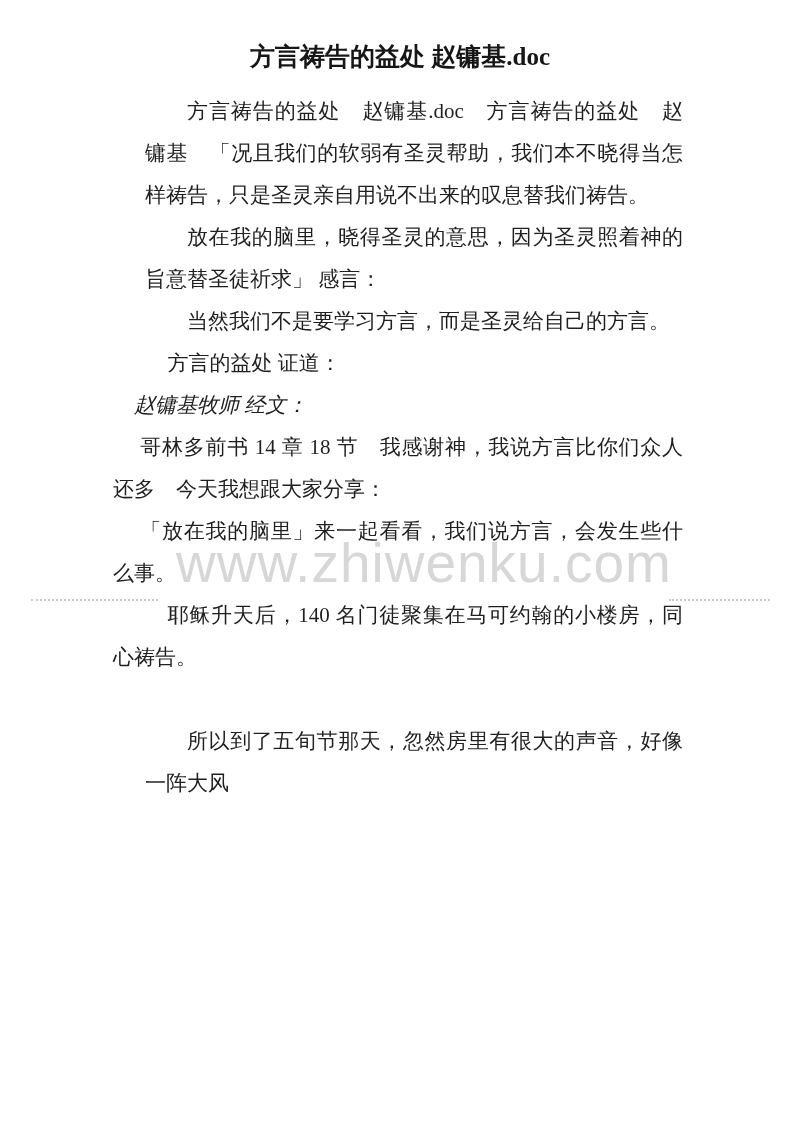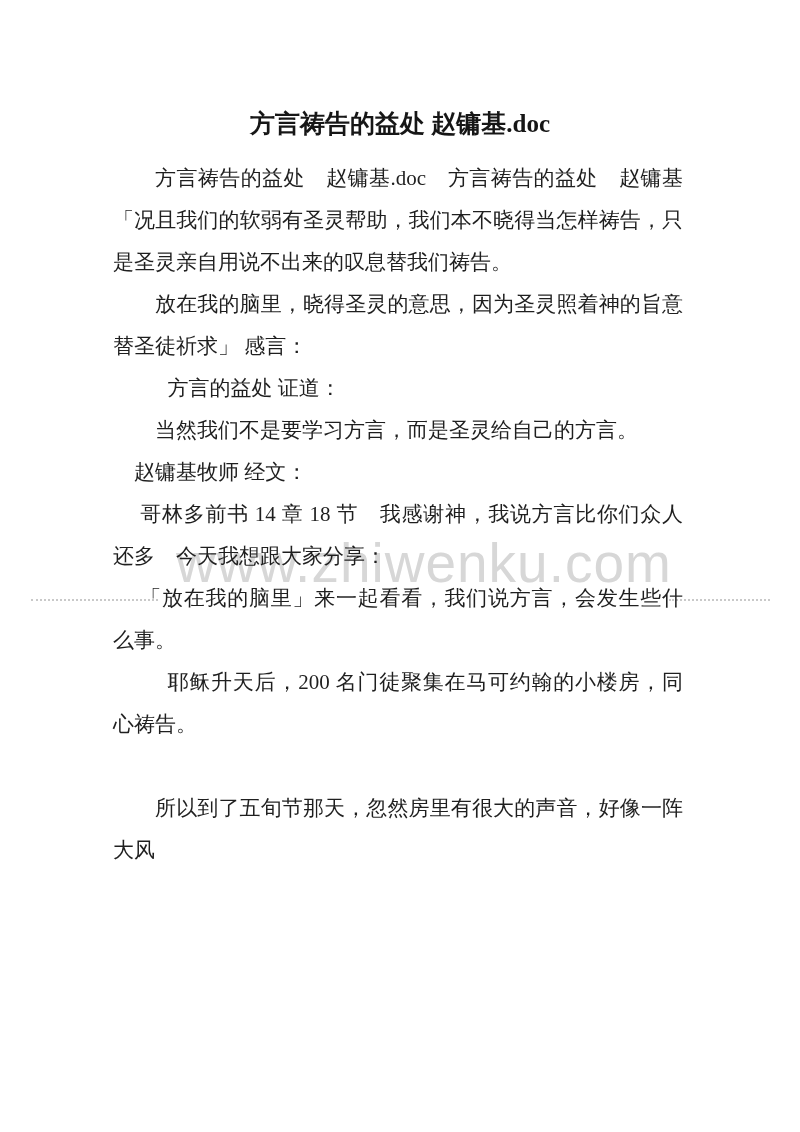--- a/index.html
+++ b/index.html
@@ -13,42 +13,42 @@
     height: 1132px;
     background: #ffffff;
     overflow: hidden;
     font-family: "Liberation Serif", "DejaVu Serif", serif;
     color: #1f1f1f;
   }
   .doc-title {
     position: relative;
     z-index: 2;
     margin: 0;
-    padding-top: 107px;
+    padding-top: 40px;
     text-align: center;
     font-size: 25px;
     font-weight: bold;
     line-height: 34px;
     color: #161616;
   }
   .doc-body {
     position: relative;
     z-index: 2;
     width: 570px;
     margin: 16px 0 0 113px;
     font-size: 21px;
     line-height: 42px;
     text-align: justify;
   }
   .para {
     margin: 0;
     padding: 0;
   }
-  .indent-2   { text-indent: 2em; }
-  .indent-1   { text-indent: 1em; }
+  .indent-2   { text-indent: 2em; margin-left: 32px; }
+  .indent-1   { text-indent: 1em; font-style: italic; }
   .indent-13  { text-indent: 1.3em; }
   .indent-26  { text-indent: 2.6em; }
   .spacer-line {
     height: 42px;
   }
   .watermark {
     position: absolute;
     z-index: 1;
     left: 176px;
     top: 531px;
@@ -76,23 +76,23 @@
   <div class="watermark">www.zhiwenku.com</div>
 
   <div class="dotted-seg left"></div>
   <div class="dotted-seg right"></div>
 
   <h1 class="doc-title">方言祷告的益处 赵镛基.doc</h1>
 
   <div class="doc-body">
     <p class="para indent-2">方言祷告的益处　赵镛基.doc　方言祷告的益处　赵镛基　「况且我们的软弱有圣灵帮助，我们本不晓得当怎样祷告，只是圣灵亲自用说不出来的叹息替我们祷告。</p>
     <p class="para indent-2">放在我的脑里，晓得圣灵的意思，因为圣灵照着神的旨意替圣徒祈求」 感言：</p>
+    <p class="para indent-2">当然我们不是要学习方言，而是圣灵给自己的方言。</p>
     <p class="para indent-26">方言的益处 证道：</p>
-    <p class="para indent-2">当然我们不是要学习方言，而是圣灵给自己的方言。</p>
     <p class="para indent-1">赵镛基牧师 经文：</p>
     <p class="para indent-13">哥林多前书 14 章 18 节　我感谢神，我说方言比你们众人还多　今天我想跟大家分享：</p>
     <p class="para indent-13">「放在我的脑里」来一起看看，我们说方言，会发生些什么事。</p>
-    <p class="para indent-26">耶稣升天后，200 名门徒聚集在马可约翰的小楼房，同心祷告。</p>
+    <p class="para indent-26">耶稣升天后，140 名门徒聚集在马可约翰的小楼房，同心祷告。</p>
     <div class="spacer-line"></div>
     <p class="para indent-2">所以到了五旬节那天，忽然房里有很大的声音，好像一阵大风</p>
   </div>
 
 </div>
 
 </body></html>

